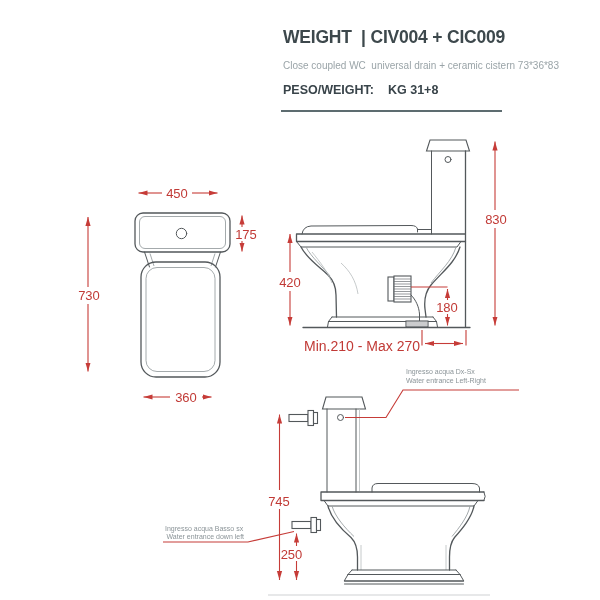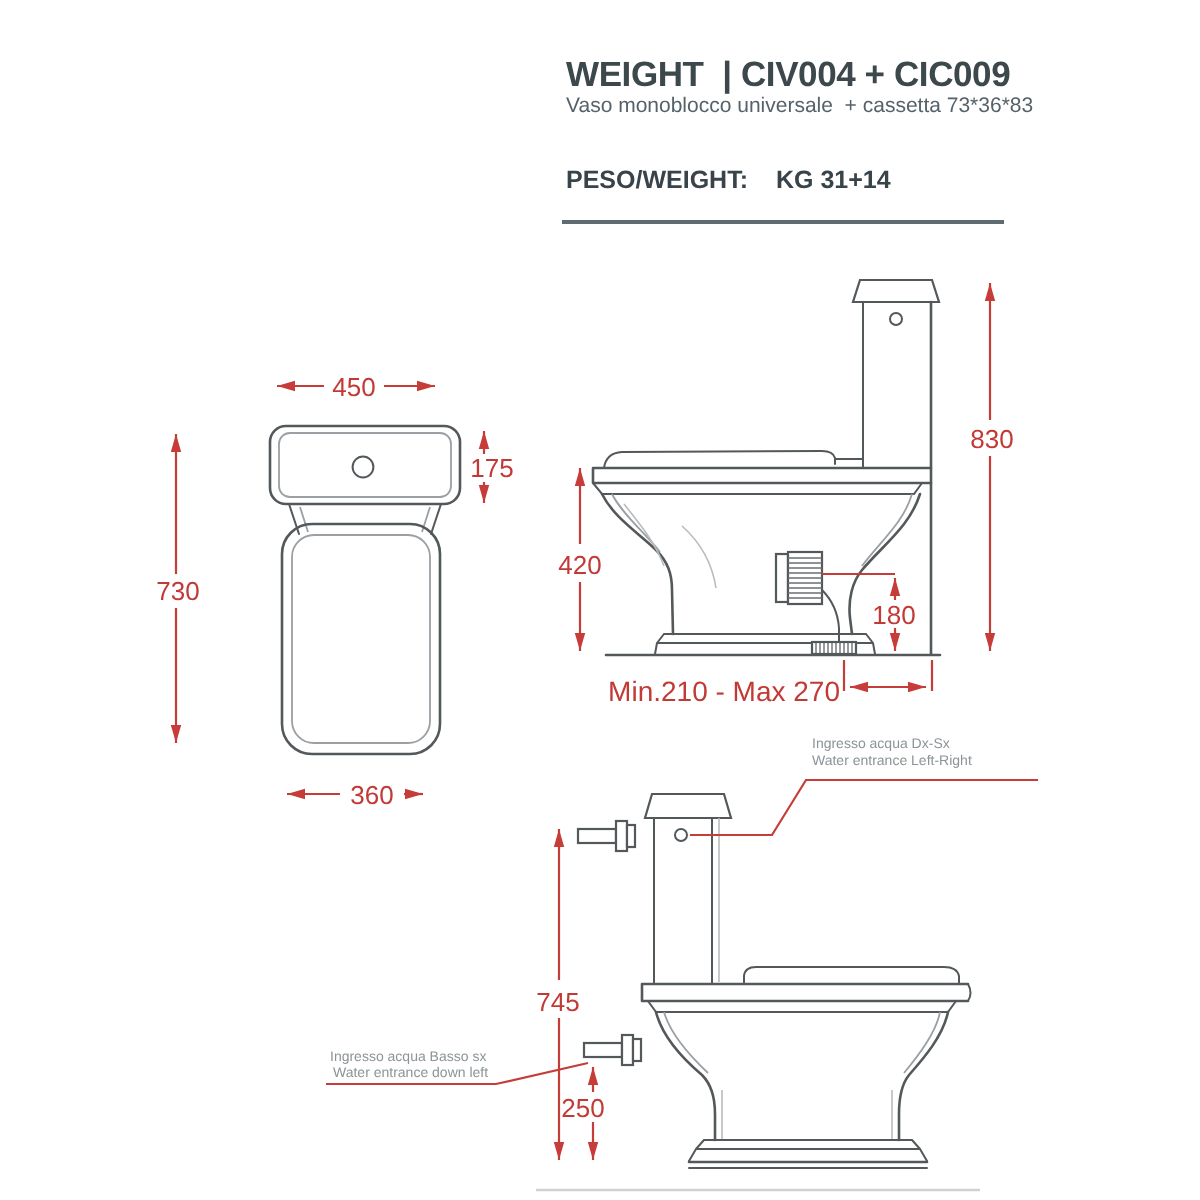--- a/index.html
+++ b/index.html
@@ -25,23 +25,23 @@
   text.dimBig{font-size:14px;}
   text.ann{fill:#8b9498;font-size:7px;font-family:"Liberation Sans",sans-serif;}
   .ground{stroke:#cfd2d3;stroke-width:1.2;}
 </style>
 </head>
 <body>
 
 <div class="page">
 
   <div class="hdr-title">WEIGHT  | CIV004 + CIC009</div>
-  <div class="hdr-sub1">Vaso monoblocco universale  + cassetta 73*36*83</div>
+  <div class="hdr-sub2">Close coupled WC  universal drain + ceramic cistern 73*36*83</div>
   <div class="hdr-peso">
-    <span>PESO/WEIGHT:</span><span class="val">KG 31+14</span>
+    <span>PESO/WEIGHT:</span><span class="val">KG 31+8</span>
   </div>
   <div class="hdr-rule"></div>
 
   <svg class="drawing" width="600" height="600" viewBox="0 0 600 600">
     <defs>
       <marker id="ar" markerWidth="10" markerHeight="7" refX="9" refY="3" orient="auto" markerUnits="userSpaceOnUse">
         <path d="M0,0.4 L9,3 L0,5.6 Z" fill="#c63c38"></path>
       </marker>
     </defs>
 

